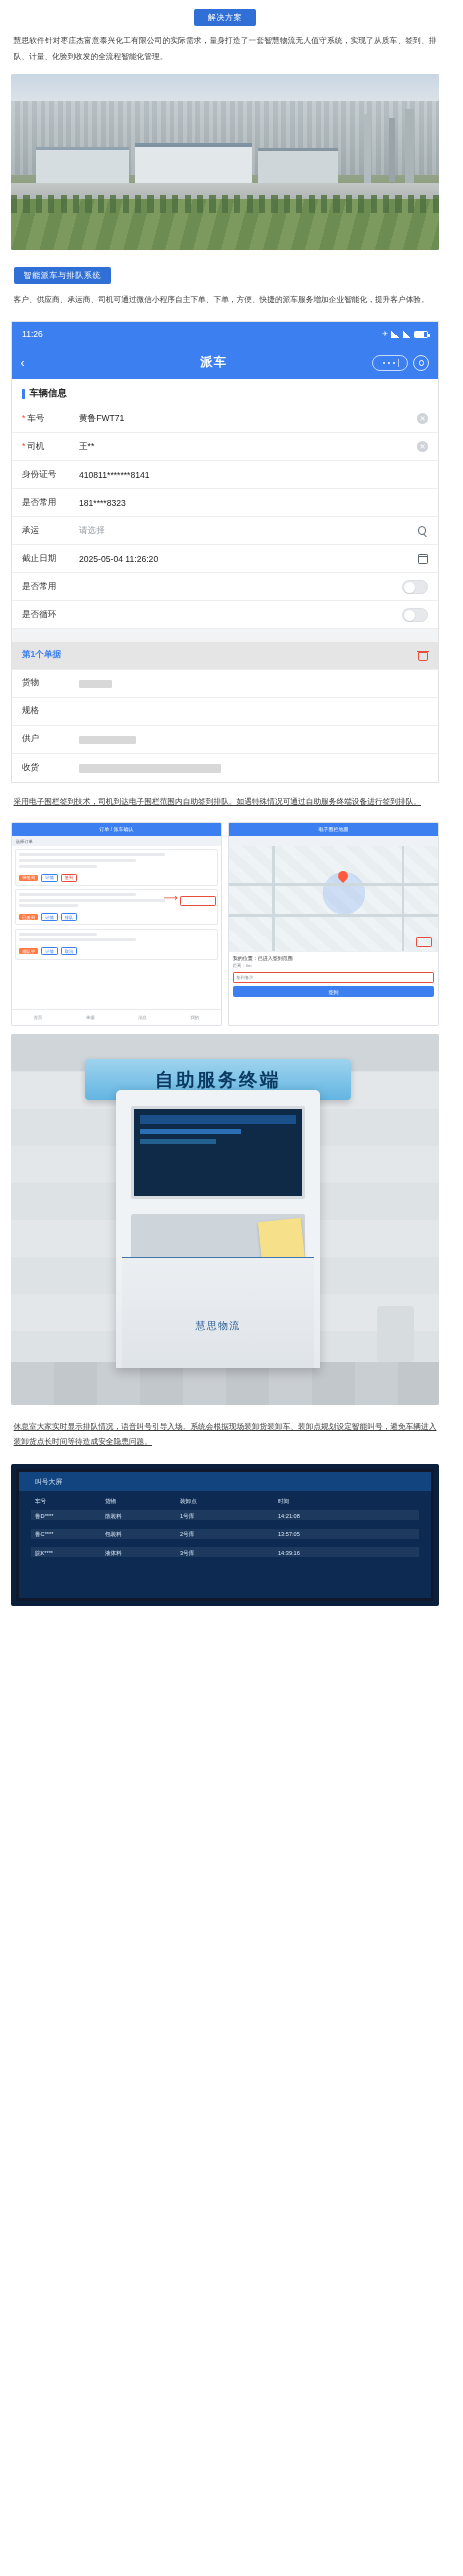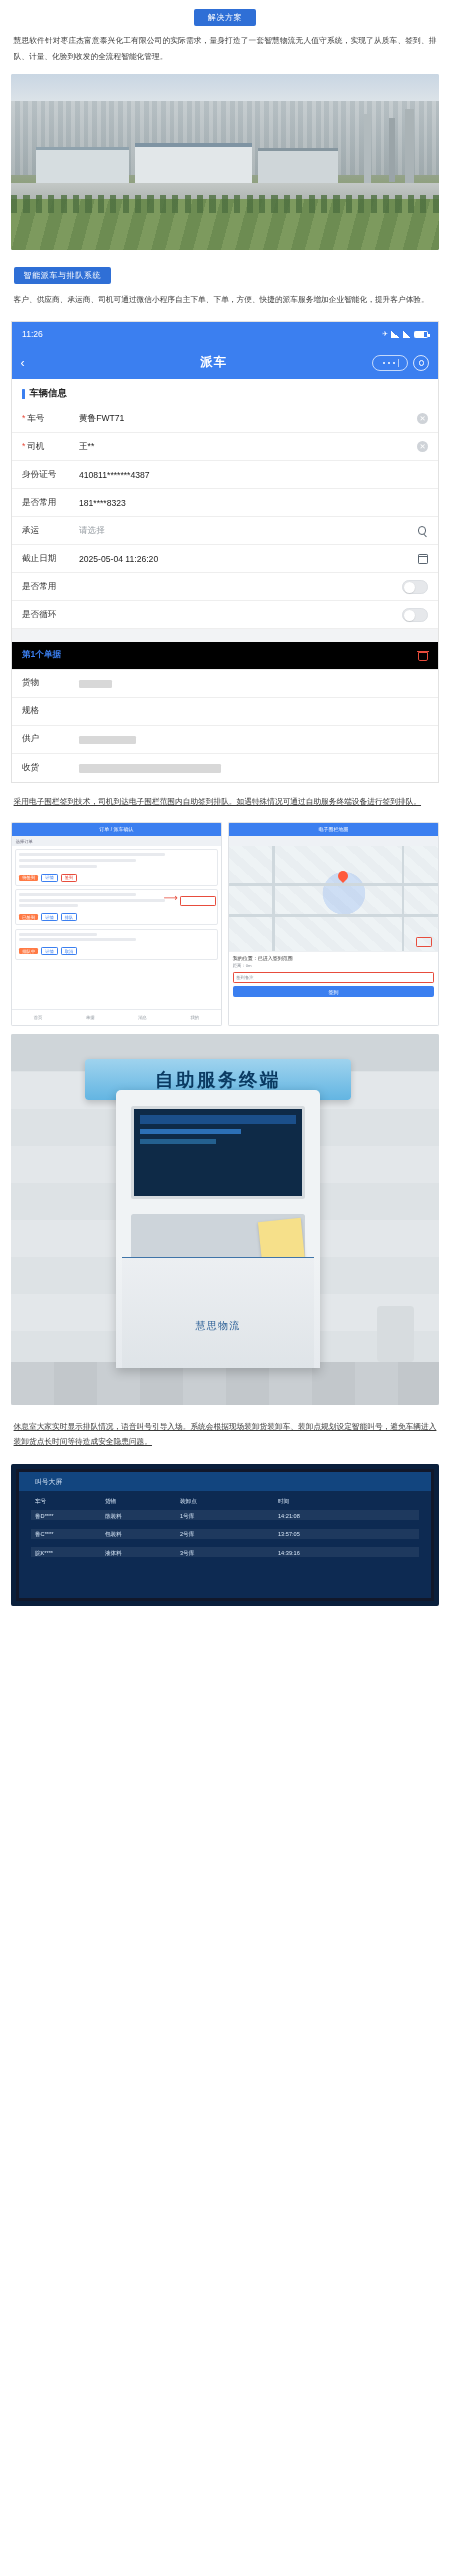--- a/index.html
+++ b/index.html
@@ -125,21 +125,21 @@
   .srch:after { content:""; position:absolute; right:0.6px; bottom:0.6px; width:4.3px; height:1px; background:#5a6570; transform:rotate(45deg); }
   .cal { width:10.5px; height:10px; border:0.9px solid #5a6570; border-radius:1.2px; flex:none; position:relative; }
   .cal:before { content:""; position:absolute; left:-0.9px; right:-0.9px; top:1.2px; height:0.9px; background:#5a6570; }
 
   .switch { width:26px; height:13.6px; border-radius:6.8px; background:#e6e8eb; border:0.6px solid #dcdfe3; position:relative; }
   .switch i { position:absolute; left:0.6px; top:0.6px; width:11px; height:11px; border-radius:50%; background:#fff; box-shadow:0 0.6px 1.2px rgba(0,0,0,.18); }
 
   .gap { height:6.2px; background:#f2f3f5; }
 
   .doc-head {
-    background:#000000; display:flex; align-items:flex-end; justify-content:space-between;
+    background:#e5e5e5; display:flex; align-items:flex-end; justify-content:space-between;
     padding:7.4px 10px; border-bottom:0.6px solid #eee;
   }
   .doc-head .t { color:#3b7ff0; font-size:8.6px; font-weight:600; }
   .trash { width:10px; height:11px; position:relative; }
   .trash:before { content:""; position:absolute; left:0; right:0; top:1.9px; bottom:0; border:0.9px solid #e74c3c; border-radius:0 0 1.9px 1.9px; }
   .trash:after { content:""; position:absolute; left:-1.2px; right:-1.2px; top:0.6px; height:0.9px; background:#e74c3c; }
 
   
   .dual {
     margin: 6.2px 11px; display:flex; gap:6.2px;
@@ -276,21 +276,21 @@
     </div>
 
     <div class="frow">
       <span class="lab"><span class="req">*</span><span>司机</span></span>
       <span class="val">王**</span>
       <span class="clear">✕</span>
     </div>
 
     <div class="frow">
       <span class="lab">身份证号</span>
-      <span class="val">410811*******4387</span>
+      <span class="val">410811*******8141</span>
     </div>
 
     <div class="frow">
       <span class="lab">是否常用</span>
       <span class="val">181****8323</span>
     </div>
 
     <div class="frow">
       <span class="lab">承运</span>
       <span class="val grey">请选择</span>

